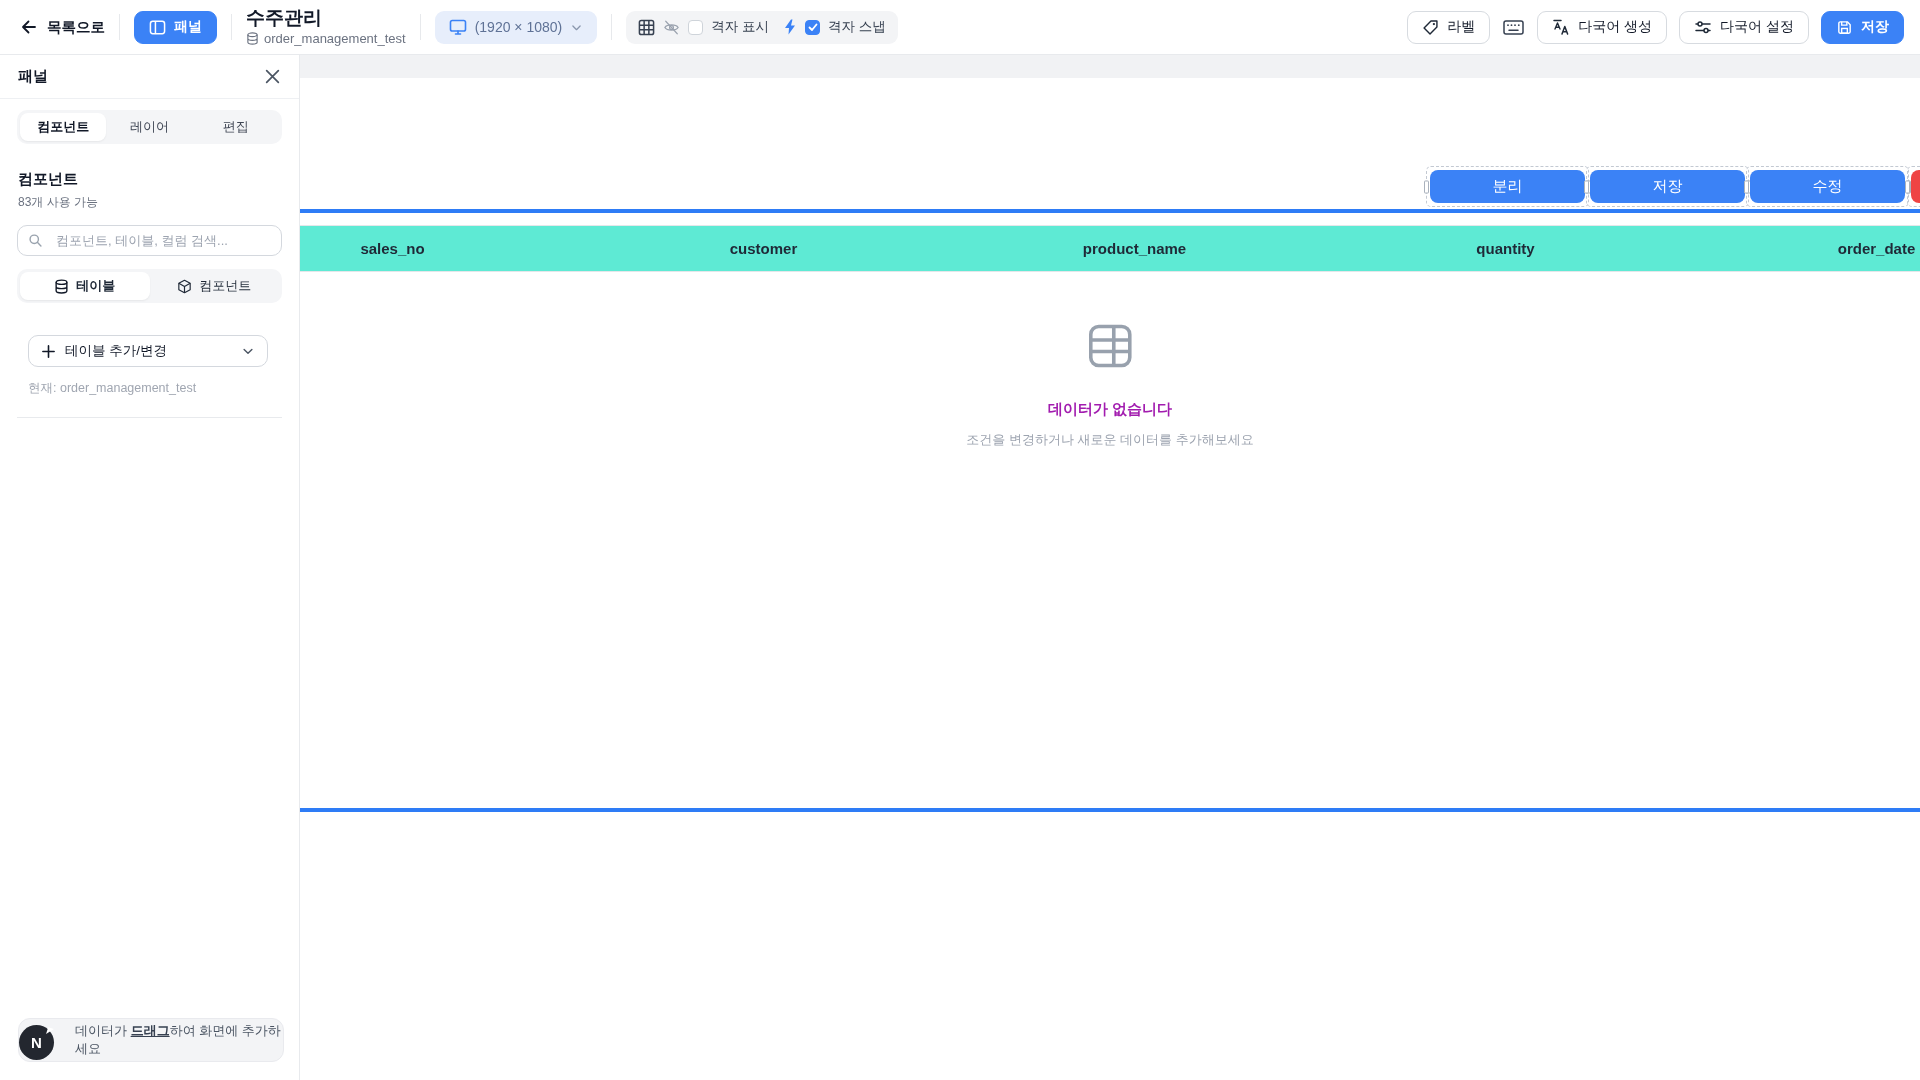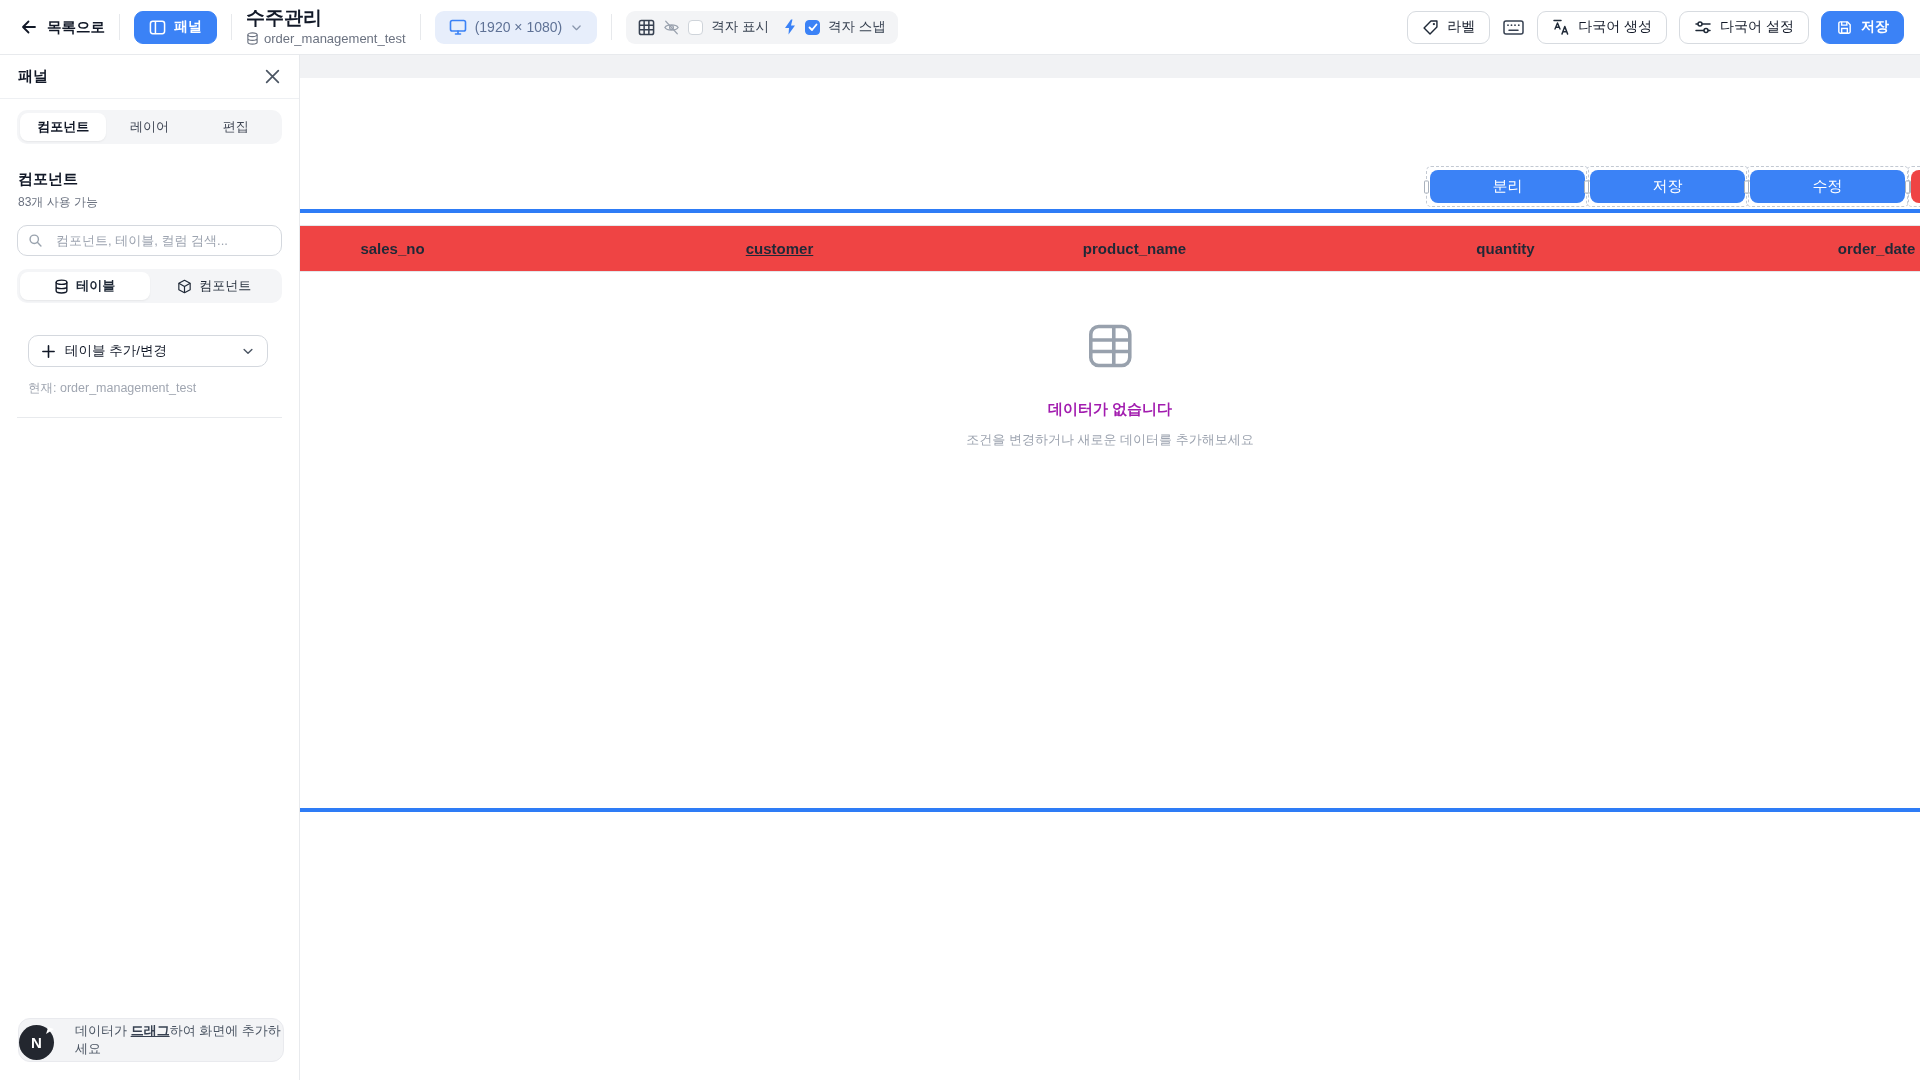--- a/index.html
+++ b/index.html
@@ -75,21 +75,21 @@
     background:#fff; overflow:hidden; }
   .gutter-strip { position:absolute; left:0; top:0; width:100%; height:23px; background:#f1f2f4; }
   .sel { position:absolute; border:1px dashed #c3c9d2; border-radius:5px; padding:3px; }
   .sel .handle { position:absolute; top:50%; transform:translateY(-50%); width:5px; height:13px;
     background:#fff; border:1px solid #aab2bd; border-radius:1px; }
   .sel .handle.l { left:-3px; } .sel .handle.r { right:-3px; }
   .cv-btn { width:100%; height:100%; background:#3b82f6; border:none; border-radius:8px;
     color:#fff; font-size:15px; font-weight:500; font-family:inherit; cursor:pointer; }
   .cv-btn.red { background:#ef4444; }
   .blue-line { position:absolute; left:0; width:100%; height:4px; background:#2e7cf6; }
-  .grid-header { position:absolute; left:0; top:170px; width:100%; height:47px; background:#ef4444;
+  .grid-header { position:absolute; left:0; top:170px; width:100%; height:47px; background:#5eead4;
     border-top:1px solid #e4e7ea; border-bottom:1px solid #e4e7ea; }
   .col-h { position:absolute; top:0; width:371px; height:100%; display:flex; align-items:center;
     justify-content:center; font-size:15px; font-weight:700; color:#1f2937; }
   .empty-state { position:absolute; left:810px; top:268px; transform:translateX(-50%);
     display:flex; flex-direction:column; align-items:center; }
   .empty-state .et { margin-top:31px; font-size:15px; font-weight:600; color:#a21caf; }
   .empty-state .es { margin-top:12px; font-size:13px; color:#9ca3af; }
 
   
   .zoom-pill { position:absolute; left:1503px; top:963px; height:34px; padding:0 12px;
@@ -233,21 +233,21 @@
   <div class="sel" style="left:1607px; top:111px; width:90px; height:41px;">
     <button class="cv-btn red"></button>
     <span class="handle l"></span>
   </div>
 
   <div class="blue-line" style="top:154px;"></div>
   <div class="blue-line" style="top:753px;"></div>
 
   <div class="grid-header">
     <div class="col-h" style="left:-93px;">sales_no</div>
-    <div class="col-h" style="left:294px;text-decoration:underline;">customer</div>
+    <div class="col-h" style="left:278px;">customer</div>
     <div class="col-h" style="left:649px;">product_name</div>
     <div class="col-h" style="left:1020px;">quantity</div>
     <div class="col-h" style="left:1391px;">order_date</div>
   </div>
 
   <div class="empty-state">
     <svg width="46" height="46" viewBox="0 0 46 46">
       <rect x="3.5" y="3.5" width="39" height="39" rx="8" stroke="#98a1ad" stroke-width="3.6" fill="none"></rect>
       <line x1="3.5" y1="17" x2="42.5" y2="17" stroke="#98a1ad" stroke-width="3.6"></line>
       <line x1="3.5" y1="28.5" x2="42.5" y2="28.5" stroke="#98a1ad" stroke-width="3.6"></line>

